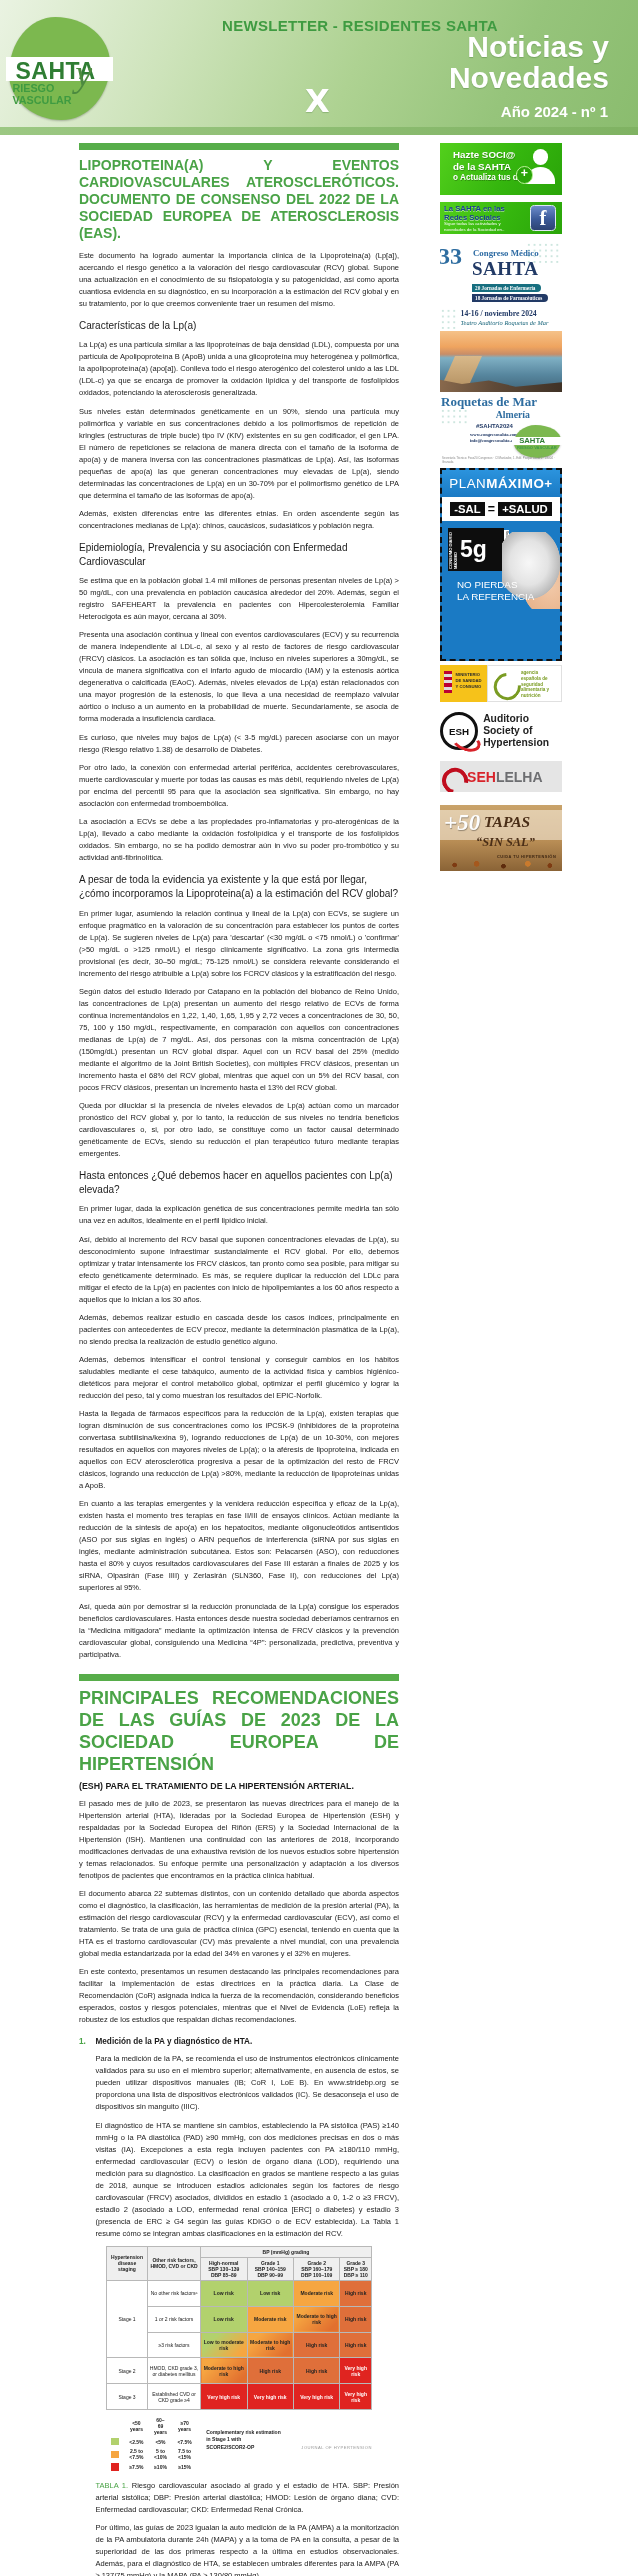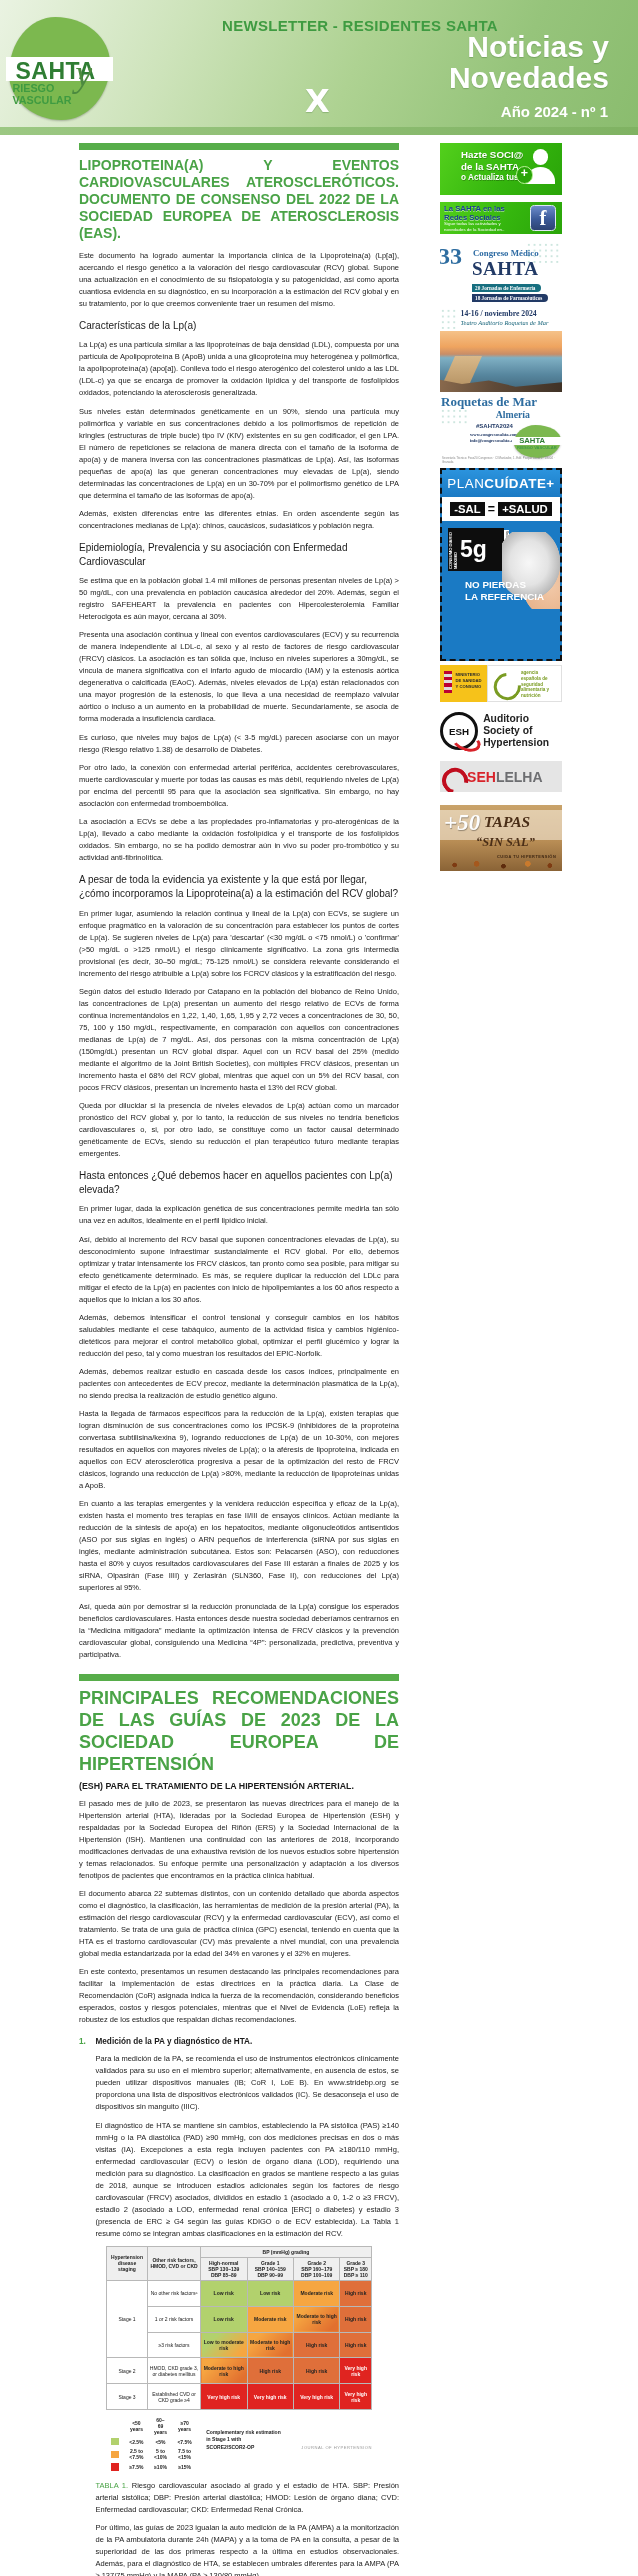--- a/index.html
+++ b/index.html
@@ -59,21 +59,21 @@
   #legend td,#legend th{padding:1.5px 5.2px;text-align:center;font-weight:bold;}
   .sw{display:inline-block;width:7.7px;height:7.7px;vertical-align:middle;}
   #legnote{font-size:5px;font-weight:bold;margin-left:9.3px;margin-top:13.4px;line-height:1.5;}
   #legsrc{font-size:4.1px;color:#999;letter-spacing:0.5px;margin-left:20.6px;margin-top:30px;white-space:nowrap;}
 
   
   #sidebar{position:absolute;left:440px;top:143px;width:122px;}
   .sb{position:relative;overflow:hidden;}
   .banner-green{background:linear-gradient(120deg,#53d01c 0%,#35b60e 55%,#2aa409 100%);}
   #b-socio{height:52px;margin-bottom:6.7px;color:#fff;font-weight:bold;}
-  #b-socio .t{position:absolute;left:21px;top:6.2px;line-height:1.2;font-size:9.8px;text-shadow:0.5px 0.5px 0.5px rgba(0,0,0,.25);}
+  #b-socio .t{position:absolute;left:13px;top:6.2px;line-height:1.2;font-size:9.8px;text-shadow:0.5px 0.5px 0.5px rgba(0,0,0,.25);}
   #b-socio .t .sm{font-size:8.2px;}
   .person{position:absolute;right:7.2px;top:6.2px;width:29px;height:39px;}
   .person .head{width:15.5px;height:15.5px;background:#fff;border-radius:50%;margin:0 auto;}
   .person .bodyshape{width:29px;height:17.5px;background:#fff;border-radius:14.4px 14.4px 0 0;margin-top:2.1px;}
   .plus{position:absolute;right:29px;top:23px;width:15.5px;height:15.5px;border-radius:50%;background:#2aa409;border:1px solid #bdf39a;color:#fff;font-size:12.4px;font-weight:bold;line-height:13.4px;text-align:center;}
   #b-fb{height:32px;margin-bottom:8.2px;}
   #b-fb .t1{position:absolute;left:4.1px;top:3.1px;color:#1b3f8f;font-weight:bold;font-size:7.7px;line-height:1.15;text-shadow:0 0.5px 0 rgba(255,255,255,.5);}
   #b-fb .t2{position:absolute;left:4.1px;top:19.6px;color:#fff;font-size:4.4px;line-height:1.25;}
   .fb-ic{position:absolute;right:6.2px;top:3.6px;width:24px;height:24px;border-radius:4.6px;
      background:linear-gradient(180deg,#6d8ccb 0%,#3b5998 55%,#2d4373 100%);border:1px solid #dfe7f5;
@@ -108,21 +108,21 @@
   #b-plan{height:189px;margin-top:1px;margin-bottom:4.1px;border:2.6px dashed #101010;background:#1a7ac4;}
   #b-plan .top{position:absolute;left:0;top:0;width:100%;height:27px;background:linear-gradient(180deg,#2b93dd,#1a7ac4);color:#fff;text-align:center;font-weight:bold;font-size:13.4px;line-height:27px;letter-spacing:0.5px;}
   #b-plan .top .pl{font-weight:normal;}
   #b-plan .band{position:absolute;left:0;top:27px;width:100%;height:24px;background:#fff;display:flex;align-items:center;justify-content:center;gap:3.1px;}
   #b-plan .bx{background:#0d0d0d;color:#fff;font-weight:bold;font-size:11.3px;padding:1px 4.1px;}
   #b-plan .eq{color:#0d0d0d;font-weight:bold;font-size:12.4px;}
   #g5{position:absolute;left:6.2px;top:58px;width:56px;height:43px;background:#0d0d0d;color:#fff;display:flex;}
   #g5 .vert{writing-mode:vertical-rl;transform:rotate(180deg);font-size:4.1px;font-weight:bold;padding:2.1px 1px;line-height:1.2;}
   #g5 .big{font-size:23px;font-weight:bold;line-height:43px;}
   #g5 .oms{position:absolute;right:-5.2px;top:2.1px;writing-mode:vertical-rl;font-size:2.8px;background:#fff;color:#111;padding:1.5px 0.5px;}
-  #b-plan .nop{position:absolute;left:23px;top:109px;color:#fff;font-weight:bold;font-size:9.8px;line-height:1.25;}
+  #b-plan .nop{position:absolute;left:15px;top:109px;color:#fff;font-weight:normal;font-size:9.8px;line-height:1.25;}
   #spoon{position:absolute;right:-9.3px;top:62px;width:67px;height:77px;background:radial-gradient(ellipse at 40% 40%,#f7f7f7 0%,#e3e3e3 34%,#b9b9b9 55%,transparent 56%),radial-gradient(ellipse at 72% 70%,#f2c9a8 0%,#e8b48d 40%,transparent 41%);}
   
   #b-mins{height:37px;margin-bottom:7.2px;display:flex;}
   #mins-left{width:47px;background:#f6c21a;position:relative;}
   #mins-left .crest{position:absolute;left:4.1px;top:6.2px;width:8.2px;height:21.6px;background:repeating-linear-gradient(180deg,#b03 0 3.1px,#ddd 3.1px 6.2px);}
   #mins-left .t{position:absolute;left:15.5px;top:7.2px;font-size:4.2px;font-weight:bold;color:#2c2c2c;line-height:1.35;}
   #mins-right{flex:1;background:#fff;border:0.5px solid #e0e0e0;position:relative;}
   #mins-right .spiral{position:absolute;left:6.2px;top:7.2px;width:20.6px;height:20.6px;border:3.6px solid #7a9c23;border-radius:50%;border-top-color:transparent;transform:rotate(40deg);}
   #mins-right .t{position:absolute;left:33px;top:4.1px;font-size:4.6px;font-weight:bold;color:#7a9c23;line-height:1.25;}
   
@@ -182,22 +182,22 @@
       <p class="para">Es curioso, que niveles muy bajos de Lp(a) (&lt; 3-5 mg/dL) parecen asociarse con un mayor riesgo (Riesgo relativo 1.38) de desarrollo de Diabetes.</p>
       <p class="para">Por otro lado, la conexión con enfermedad arterial periférica, accidentes cerebrovasculares, muerte cardiovascular y muerte por todas las causas es más débil, requiriendo niveles de Lp(a) por encima del percentil 95 para que la asociación sea significativa. Sin embargo, no hay asociación con enfermedad tromboembólica.</p>
       <p class="para">La asociación a ECVs se debe a las propiedades pro-inflamatorias y pro-aterogénicas de la Lp(a), llevado a cabo mediante la oxidación fosfolipídica y el transporte de los fosfolípidos oxidados.  Sin embargo, no se ha podido demostrar aún in vivo su poder pro-trombótico y su actividad anti-fibrinolítica.</p>
       <h3 class="subhead">A pesar de toda la evidencia ya existente y la que está por llegar, ¿cómo incorporamos la Lipoproteina(a) a la estimación del RCV global?</h3>
       <p class="para">En primer lugar, asumiendo la relación continua y lineal de la Lp(a) con ECVs, se sugiere un enfoque pragmático en la valoración de su concentración para establecer los puntos de cortes de Lp(a). Se sugieren niveles de Lp(a) para 'descartar' (&lt;30 mg/dL o &lt;75 nmol/L) o 'confirmar' (&gt;50 mg/dL o &gt;125 nmol/L) el riesgo clínicamente significativo. La zona gris intermedia provisional (es decir, 30–50 mg/dL; 75-125 nmol/L) se considera relevante considerando el incremento del riesgo atribuible a Lp(a) sobre los FCRCV clásicos y la estratificación del riesgo.</p>
       <p class="para">Según datos del estudio liderado por Catapano en la población del biobanco de Reino Unido, las concentraciones de Lp(a) presentan un aumento del riesgo relativo de ECVs de forma continua incrementándolos en 1,22, 1,40, 1,65, 1,95 y 2,72 veces a concentraciones de 30, 50, 75, 100 y 150 mg/dL, respectivamente, en comparación con aquellos con concentraciones medianas de Lp(a) de 7 mg/dL. Así, dos personas con la misma concentración de Lp(a) (150mg/dL) presentan un RCV global dispar. Aquel con un RCV basal del 25% (medido mediante el algoritmo de la Joint British Societies), con múltiples FRCV clásicos, presentan un incremento hasta el 68% del RCV global, mientras que aquel con un 5% del RCV basal, con pocos FRCV clásicos, presentan un incremento hasta el 13% del RCV global.</p>
       <p class="para">Queda por dilucidar si la presencia de niveles elevados de Lp(a) actúan como un marcador pronóstico del RCV global y, por lo tanto, la reducción de sus niveles no tendría beneficios cardiovasculares o, si, por otro lado, se constituye como un factor causal determinado genéticamente de ECVs, siendo su reducción el plan terapéutico futuro mediante terapias emergentes.</p>
       <h3 class="subhead">Hasta entonces ¿Qué debemos hacer en aquellos pacientes con Lp(a) elevada?</h3>
       <p class="para">En primer lugar, dada la explicación genética de sus concentraciones permite medirla tan sólo una vez en adultos, idealmente en el perfil lipídico inicial.</p>
       <p class="para">Así, debido al incremento del RCV basal que suponen concentraciones elevadas de Lp(a), su desconocimiento supone infraestimar sustancialmente el RCV global. Por ello, debemos optimizar y tratar intensamente los FRCV clásicos, tan pronto como sea posible, para mitigar su efecto genéticamente determinado. Es más, se requiere duplicar la reducción del LDLc para mitigar el efecto de la Lp(a) en pacientes con inicio de hipolipemiantes a los 60 años respecto a aquellos que lo inician a los 30 años.</p>
+      <p class="para">Además, debemos realizar estudio en cascada desde los casos índices, principalmente en pacientes con antecedentes de ECV precoz, mediante la determinación plasmática de la Lp(a), no siendo precisa la realización de estudio genético alguno.</p>
       <p class="para">Además, debemos intensificar el control tensional y conseguir cambios en los hábitos saludables mediante el cese tabáquico, aumento de la actividad física y cambios higiénico-dietéticos para mejorar el control metabólico global, optimizar el perfil glucémico y lograr la reducción del peso, tal y como muestran los resultados del EPIC-Norfolk.</p>
-      <p class="para">Además, debemos realizar estudio en cascada desde los casos índices, principalmente en pacientes con antecedentes de ECV precoz, mediante la determinación plasmática de la Lp(a), no siendo precisa la realización de estudio genético alguno.</p>
       <p class="para">Hasta la llegada de fármacos específicos para la reducción de la Lp(a), existen terapias que logran disminución de sus concentraciones como los iPCSK-9 (inhibidores de la proproteína convertasa subtilisina/kexina 9), logrando reducciones de Lp(a) de un 10-30%, con mejores resultados en aquellos con mayores niveles de Lp(a); o la aféresis de lipoproteína, indicada en aquellos con ECV aterosclerótica progresiva a pesar de la optimización del resto de FRCV clásicos, logrando una reducción de Lp(a) &gt;80%, mediante la reducción de lipoproteínas unidas a ApoB.</p>
       <p class="para">En cuanto a las terapias emergentes y la venidera reducción específica y eficaz de la Lp(a), existen hasta el momento tres terapias en fase II/III de ensayos clínicos. Actúan mediante la reducción de la síntesis de apo(a) en los hepatocitos, mediante oligonucleótidos antisentidos (ASO por sus siglas en inglés) o ARN pequeños de interferencia (siRNA por sus siglas en inglés, mediante administración subcutánea. Estos son: Pelacarsén (ASO), con reducciones hasta el 80% y cuyos resultados cardiovasculares del Fase III estarán a finales de 2025 y los siRNA, Olpasirán (Fase IIII) y Zerlasirán (SLN360, Fase II), con reducciones del Lp(a) superiores al 95%.</p>
       <p class="para">Así, queda aún por demostrar si la reducción pronunciada de la Lp(a) consigue los esperados beneficios cardiovasculares. Hasta entonces desde nuestra sociedad deberíamos centrarnos en la “Medicina mitigadora” mediante la optimización intensa de FRCV clásicos y la prevención cardiovascular global, consiguiendo una Medicina “4P”: personalizada, predictiva, preventiva y participativa.</p>
     </div>
 
   <div class="greenbar" style="margin-top:13.4px;"></div>
   <h2 class="title2">PRINCIPALES RECOMENDACIONES DE LAS GUÍAS DE 2023 DE LA SOCIEDAD EUROPEA DE HIPERTENSIÓN</h2>
   <div class="subtitle">(ESH) PARA EL TRATAMIENTO DE LA HIPERTENSIÓN ARTERIAL.</div>
   <div>
       <p class="para">El pasado mes de julio de 2023, se presentaron las nuevas directrices para el manejo de la Hipertensión arterial (HTA), lideradas por la Sociedad Europea de Hipertensión (ESH) y respaldadas por la Sociedad Europea del Riñón (ERS) y la Sociedad Internacional de la Hipertensión (ISH). Mantienen una continuidad con las anteriores de 2018, incorporando modificaciones derivadas de una exhaustiva revisión de los nuevos estudios sobre hipertensión y temas relacionados. Su enfoque permite una personalización y adaptación a los diversos fenotipos de pacientes que encontramos en la práctica clínica habitual.</p>
@@ -377,21 +377,21 @@
     <div class="url2">info@congresosahta.com</div>
     <div id="miniblob" class="blob">
       <div class="band"></div>
       <div class="l1">SAHTA</div>
       <div class="l2">RIESGO VASCULAR</div>
     </div>
     <div class="secr">Secretaría Técnica: Fase20 Congresos · C/ Mozárabe, 1. Edif. Parque Local 2 · 18004 · Granada</div>
   </div>
 
   <div id="b-plan" class="sb">
-    <div class="top"><span class="pl">PLAN</span><span>CUÍDATE+</span></div>
+    <div class="top"><span class="pl">PLAN</span><span>MÁXIMO+</span></div>
     <div class="band">
       <span class="bx">-SAL</span>
       <span class="eq">=</span>
       <span class="bx">+SALUD</span>
     </div>
     <div id="g5">
       <div class="vert">CONSUMO DIARIO MÁXIMO</div>
       <div class="big">5g</div>
       <div class="oms">Recomendado por la OMS</div>
     </div>

